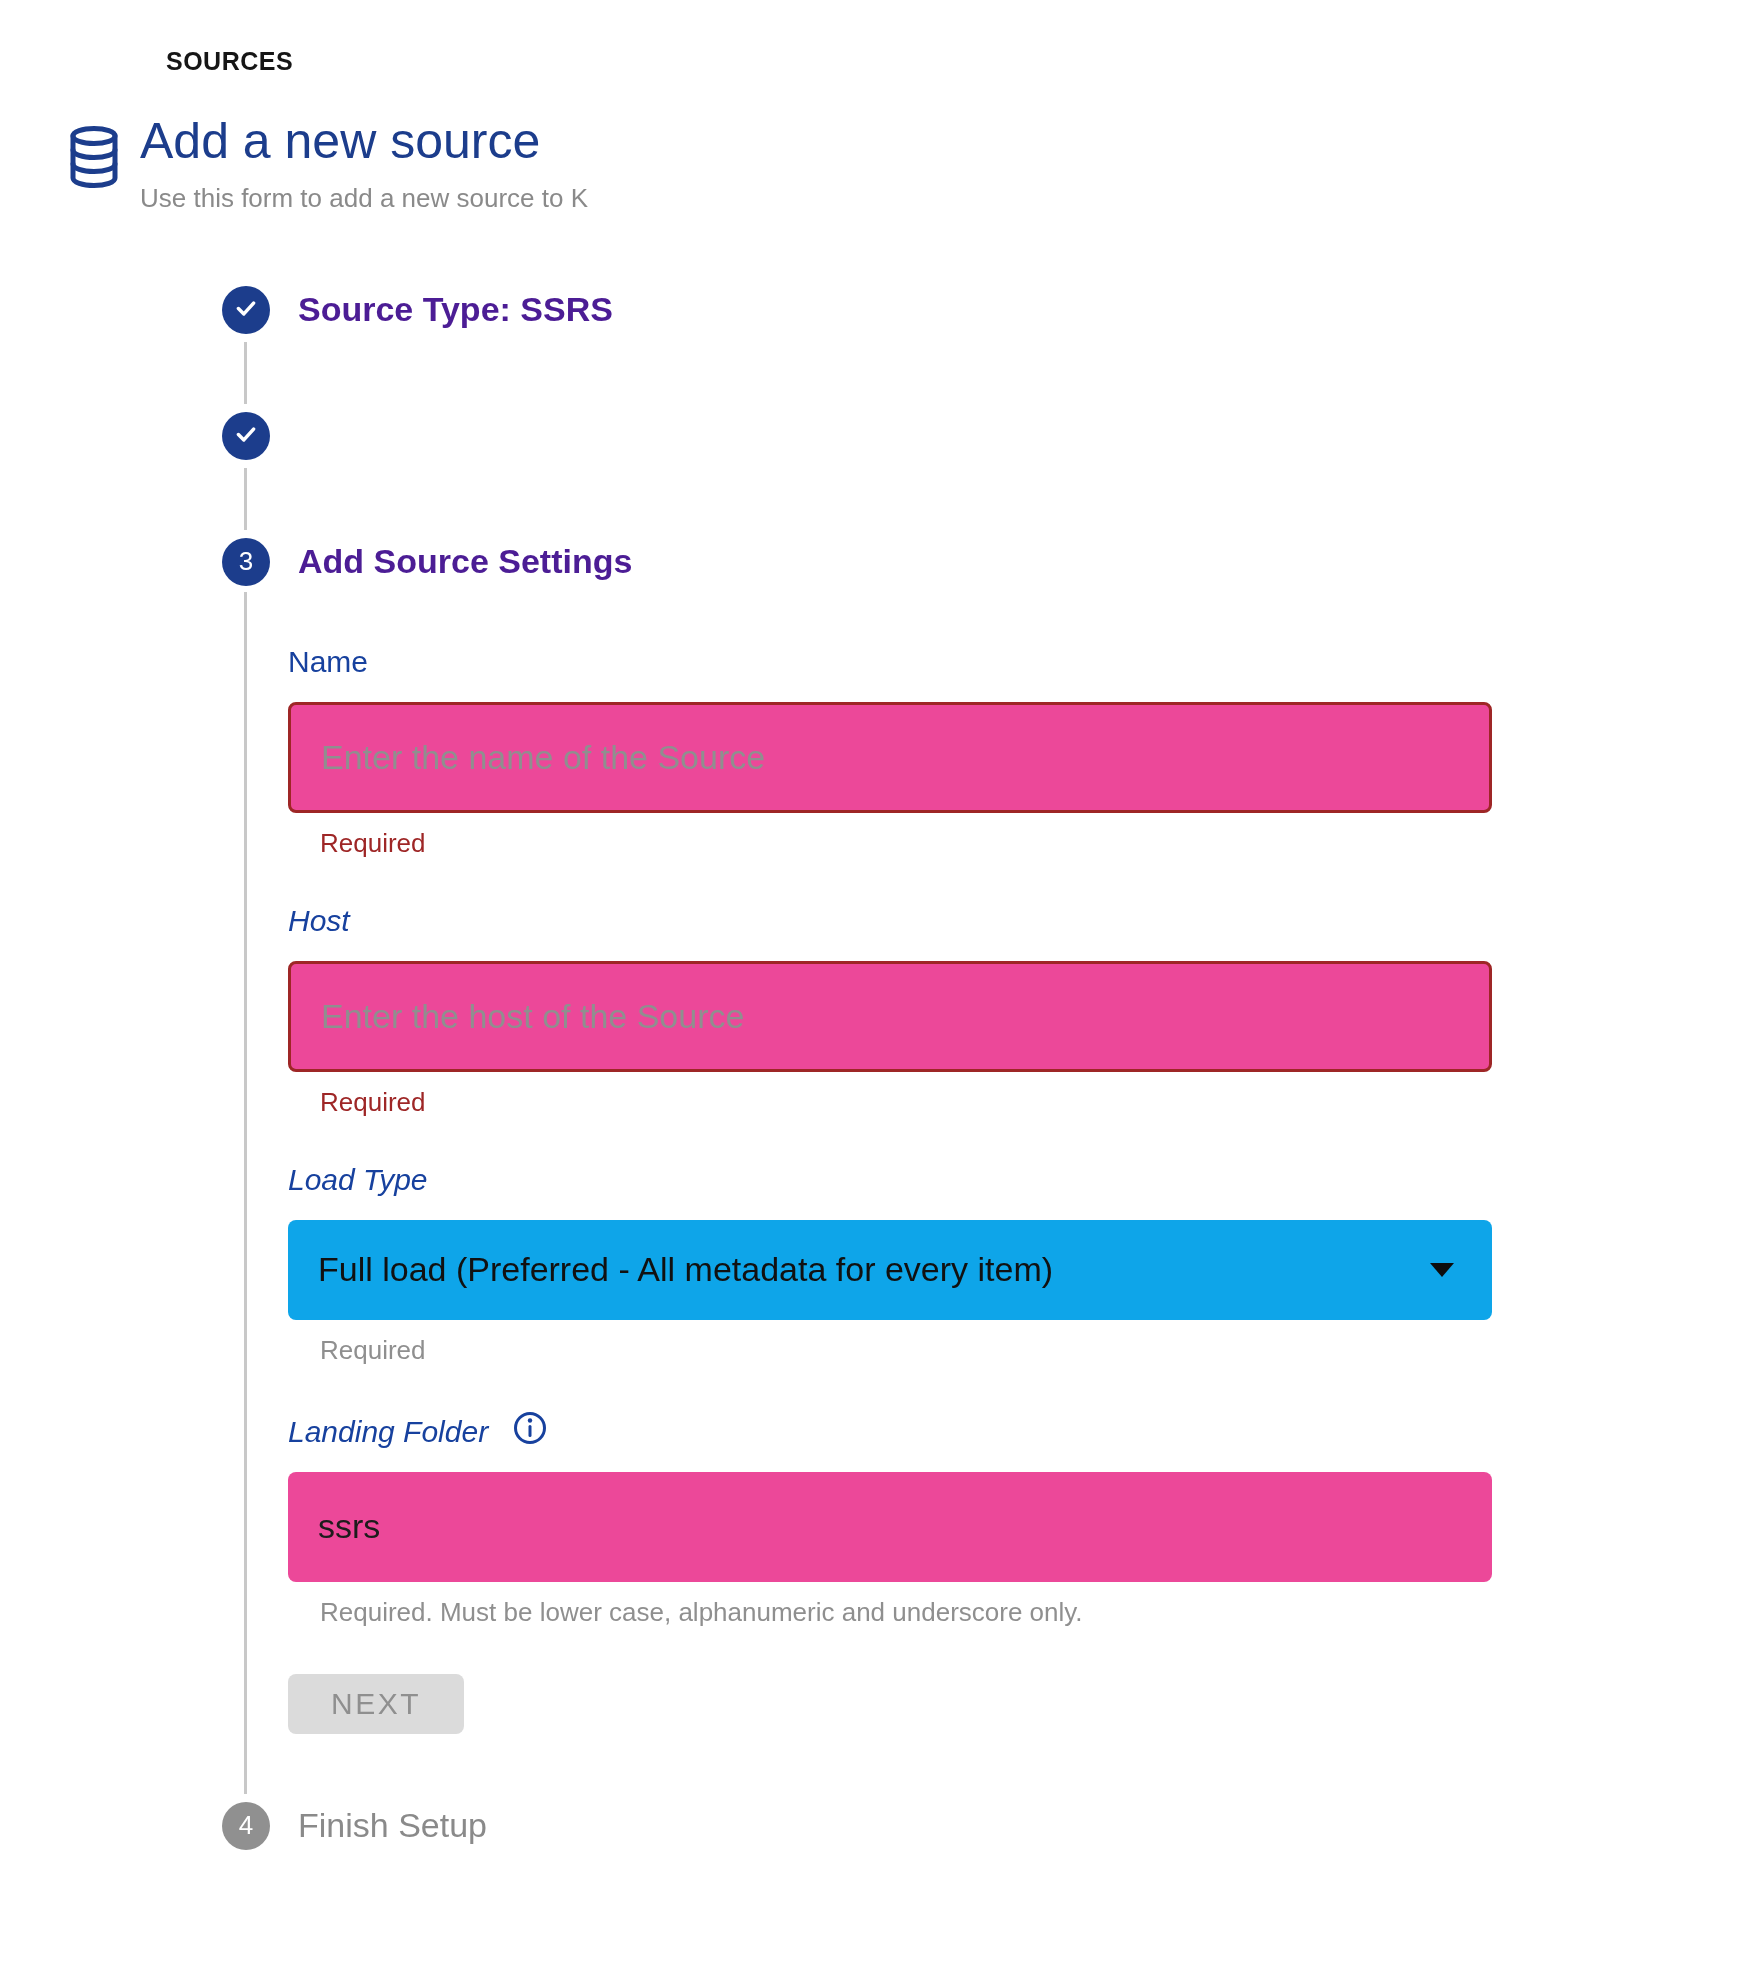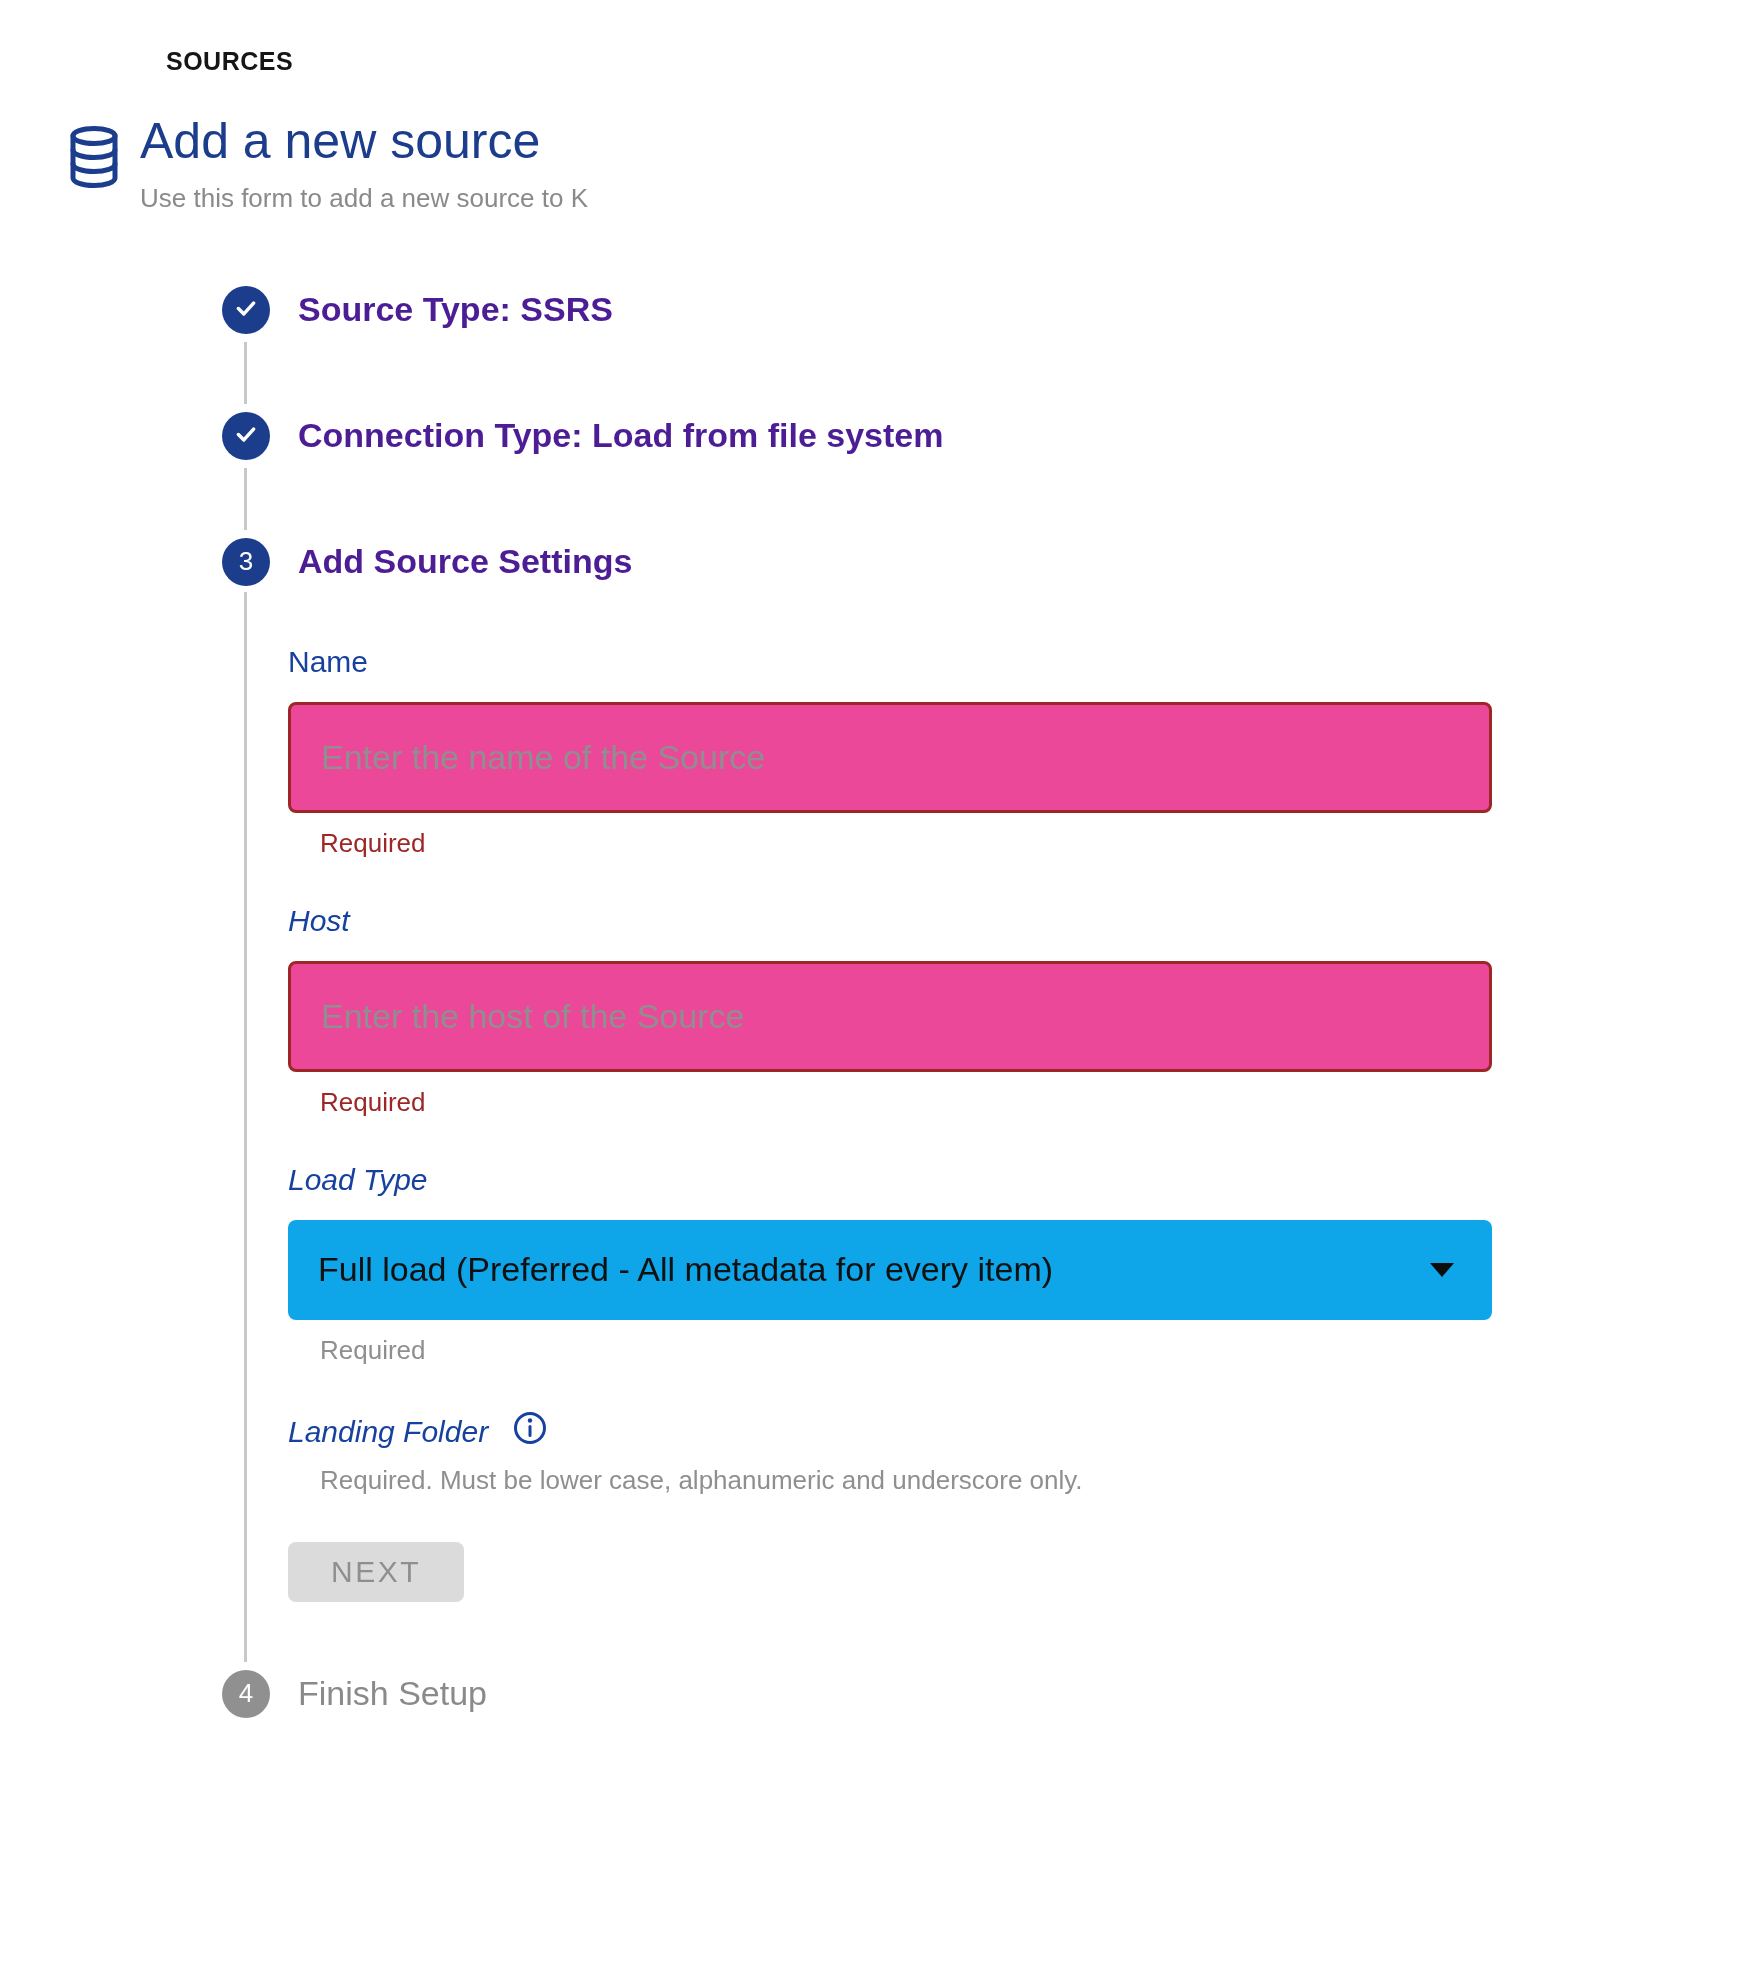--- a/index.html
+++ b/index.html
@@ -105,21 +105,20 @@
   <div class="connector"></div>
 
   <div class="step-row">
     <div class="step-circle">
       <span>
         <svg viewBox="0 0 24 24" width="26" height="26">
             <path d="M5 12.5 L10 17.5 L19 7.5" stroke="#fff" stroke-width="3.2" fill="none" stroke-linecap="round" stroke-linejoin="round"></path>
           </svg>
       </span>
     </div>
-    <div class="step-label">Connection Type: Load from file system</div>
   </div>
 
   <div class="connector"></div>
 
   <div class="step-row">
     <div class="step-circle">
       <span class="step-number">3</span>
     </div>
     <div class="step-label">Add Source Settings</div>
   </div>
@@ -146,20 +145,21 @@
       <div class="label-row fl-next">
         <div class="field-label" style="margin-top:4px">Landing Folder</div>
         <span>
           <svg viewBox="0 0 36 36" width="36" height="36" fill="none">
             <circle cx="18" cy="18" r="14.5" stroke="#17419e" stroke-width="3"></circle>
             <line x1="18" y1="16.5" x2="18" y2="25.5" stroke="#17419e" stroke-width="3" stroke-linecap="round"></line>
             <circle cx="18" cy="10.5" r="2.2" fill="#17419e"></circle>
           </svg>
         </span>
       </div>
+      <input class="text-input plain" type="text" value="ssrs" style="">
       <div class="helper-text">Required. Must be lower case, alphanumeric and underscore only.</div>
 
       <button class="next-btn">NEXT</button>
     </div>
   </div>
 
   <div class="step-row last">
     <div class="step-circle pending">
       <span class="step-number">4</span>
     </div>

